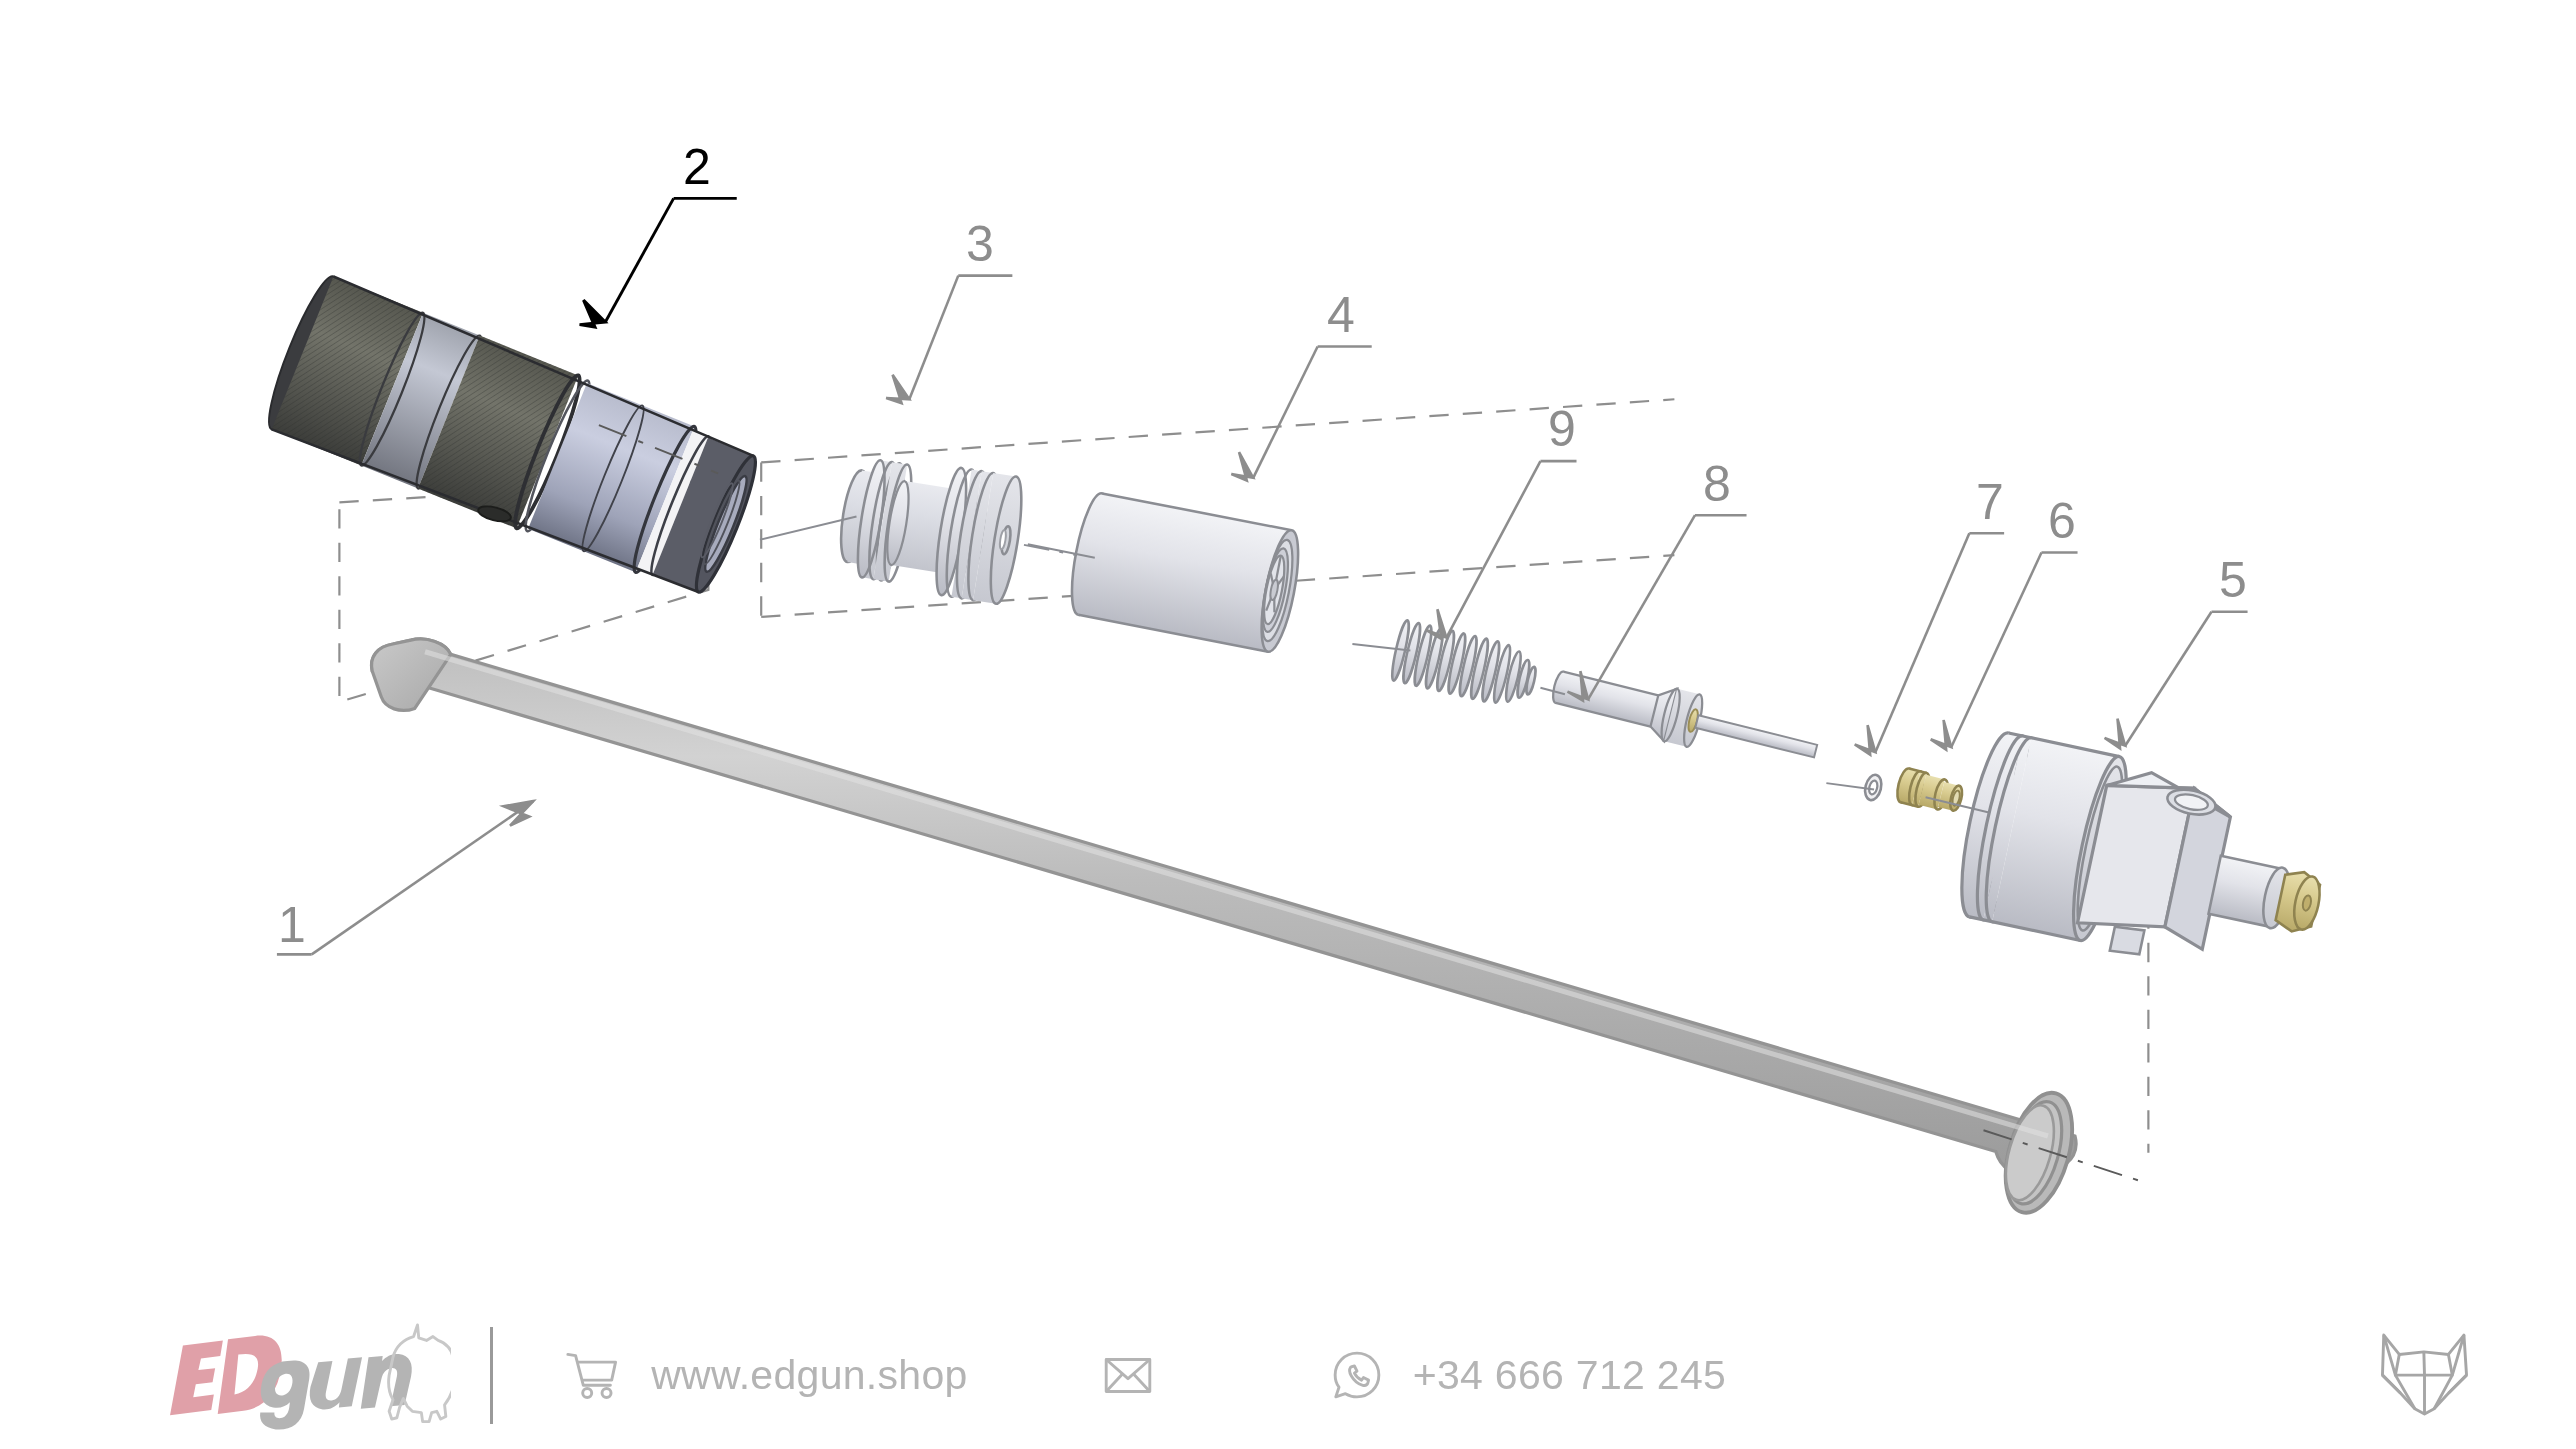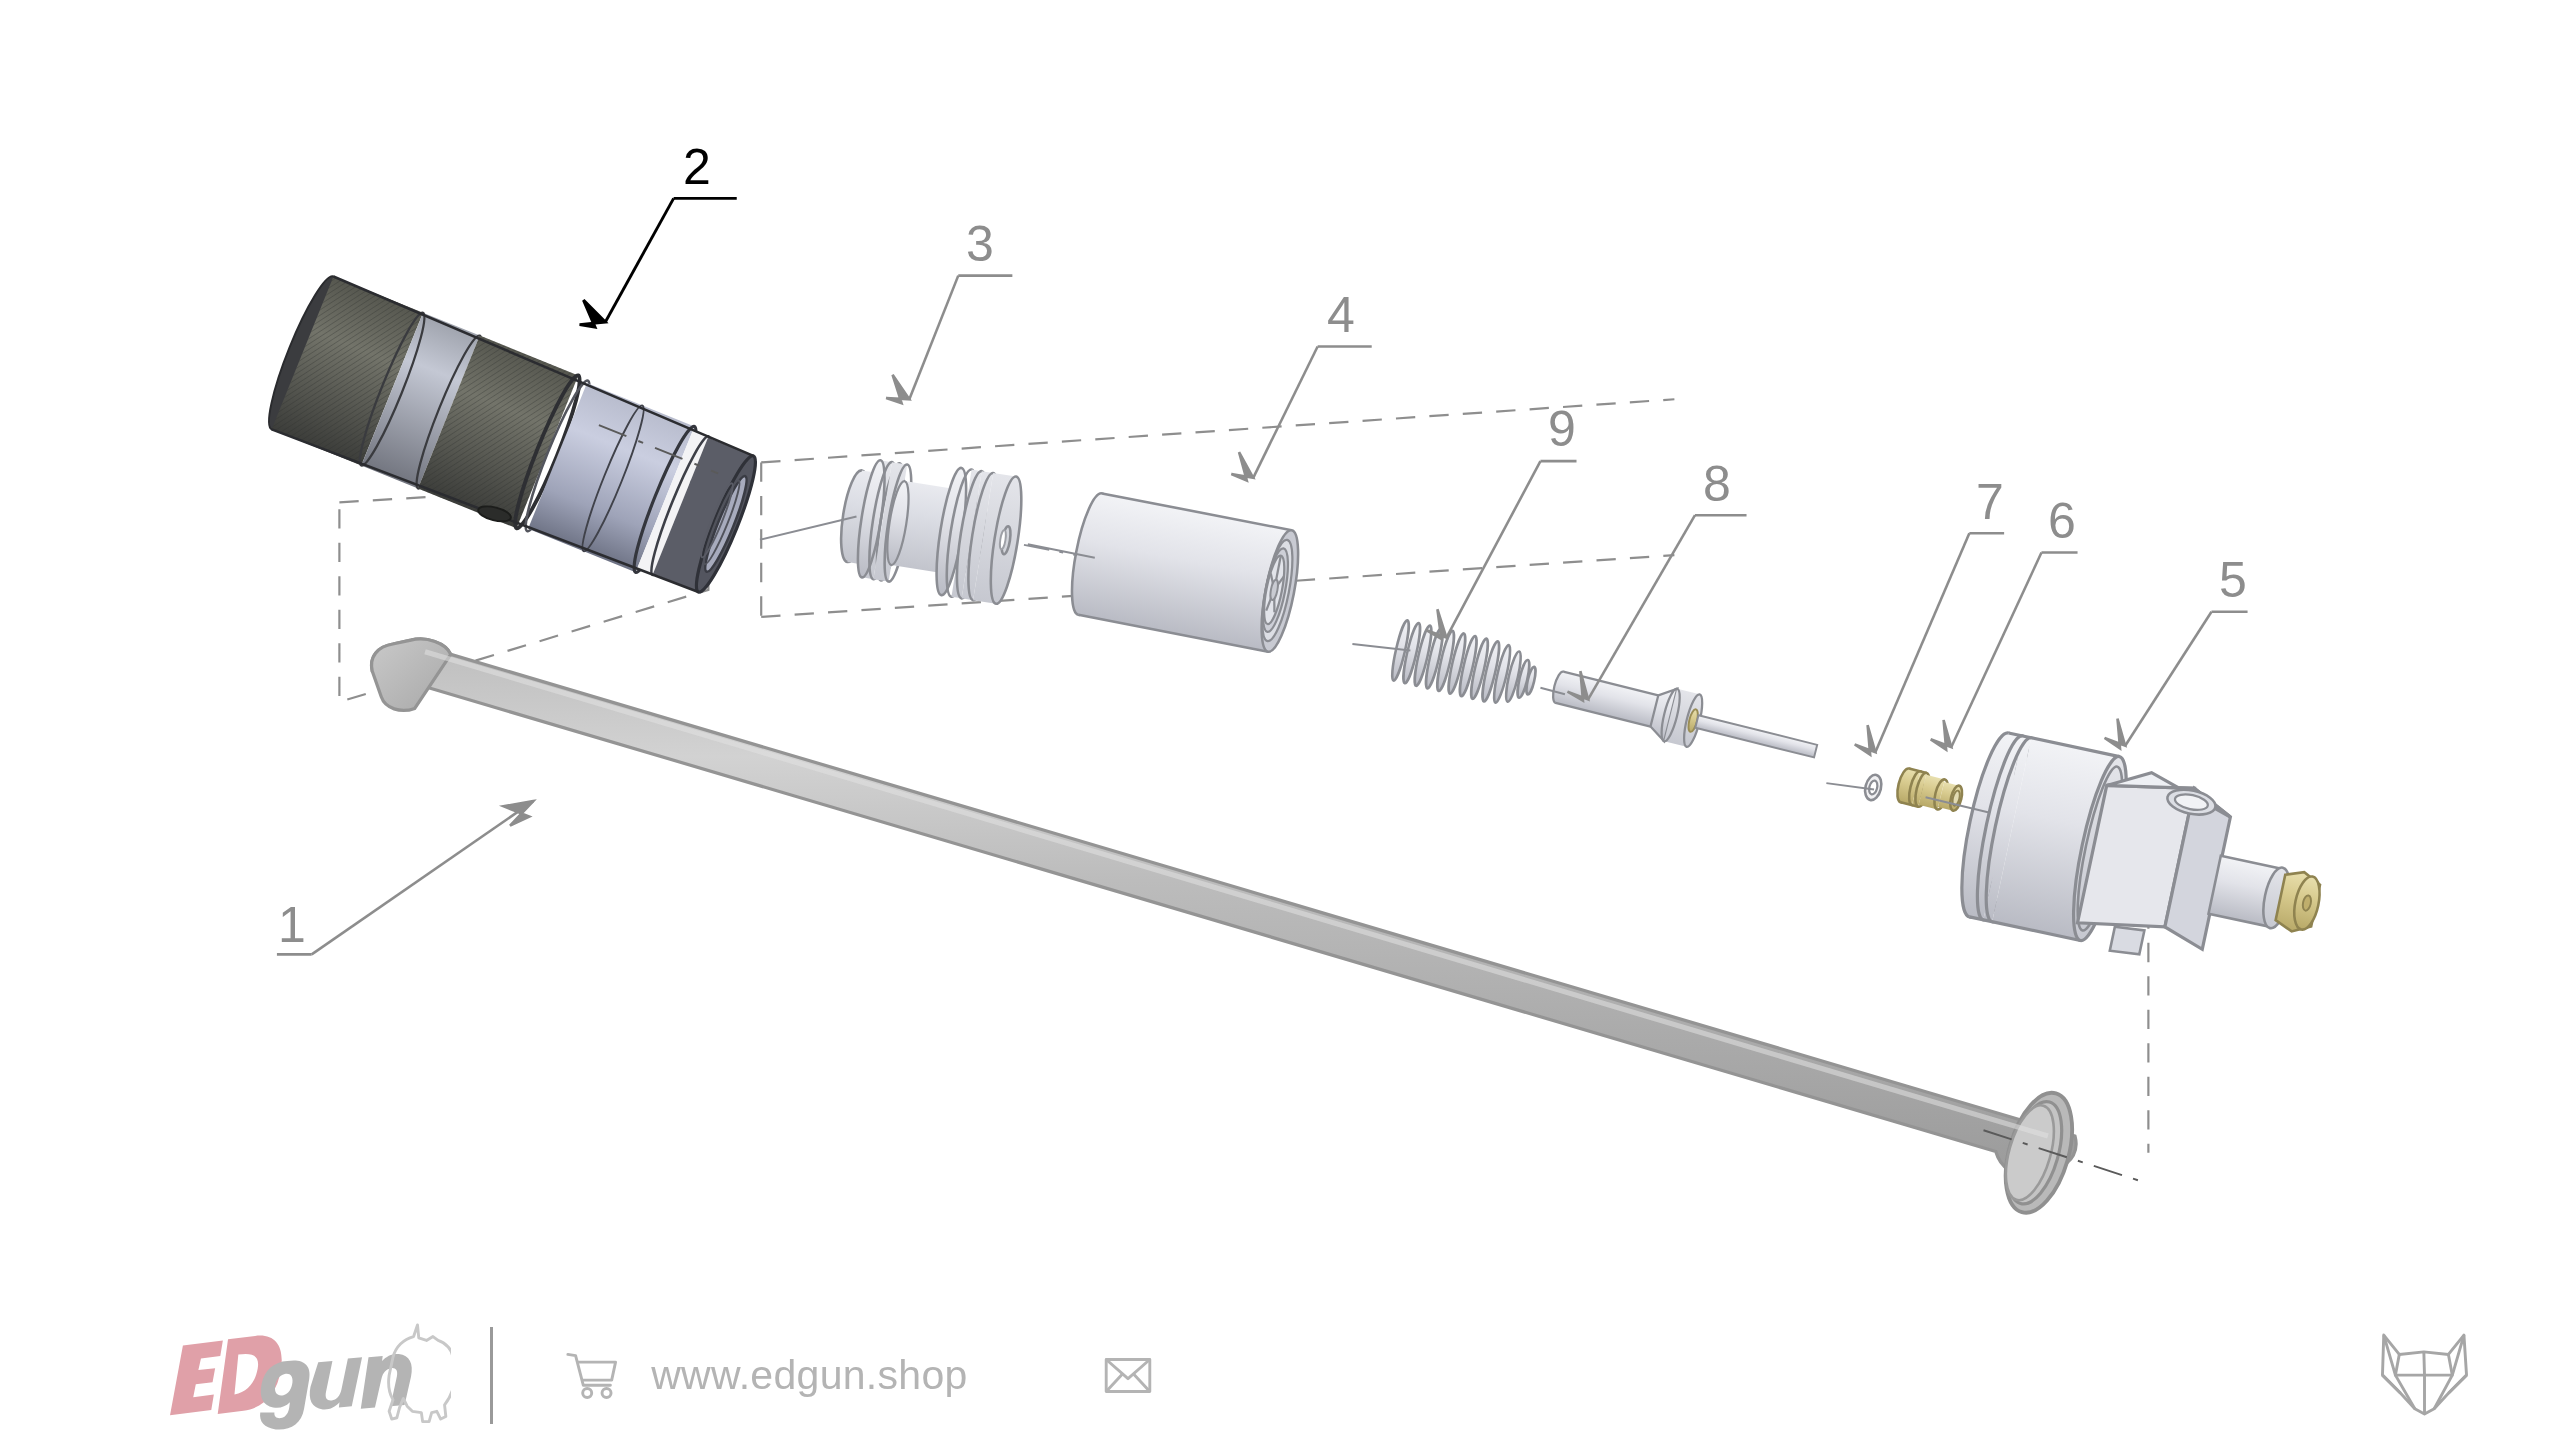--- a/index.html
+++ b/index.html
@@ -471,20 +471,32 @@
           <rect x="5" y="8" width="68" height="50"></rect>
           <path d="M5 8 L39 38 L73 8"></path>
           <path d="M5 58 L30 31 M73 58 L48 31"></path>
         </g>
       </svg>
       <span class="gap1"></span>
     </div>
 
     <span class="gap-big2"></span>
 
+    <div class="f-item">
+      <svg class="f-icon" width="54" height="54" viewBox="0 0 84 84">
+        <g fill="none" stroke="#b4b4b4" stroke-width="4.5" stroke-linejoin="round" stroke-linecap="round">
+          <path d="M42 8 C61 8 76 23 76 42 C76 61 61 76 42 76
+                   C35 76 29 74 24 71 L9 76 L14 61 C10 56 8 49 8 42 C8 23 23 8 42 8 Z"></path>
+          <path d="M32 30 C30 33 30 38 33 43 C37 50 44 56 51 58 C55 59 58 57 59 54
+                   L60 50 L52 46 L49 50 C45 48 40 43 38 39 L42 36 L38 28 L34 29 Z"></path>
+        </g>
+      </svg>
+      <span class="gap1"></span>
+      <span class="f-text">+34 666 712 245</span>
+    </div>
 
     <div class="f-wolf">
       <svg width="97" height="97" viewBox="0 0 150 150">
         <g fill="none" stroke="#a6a6a6" stroke-width="4.5" stroke-linejoin="round">
           <path d="M12 14 L36 44 L74 40 L112 44 L136 14 L140 76 L112 104 L90 128 L75 136 L60 128 L38 104 L10 76 Z"></path>
           <path d="M12 14 L30 76 M136 14 L118 76"></path>
           <path d="M36 44 L30 76 L75 76 L118 76 L112 44"></path>
           <path d="M74 40 L75 76 L75 136"></path>
           <path d="M10 76 L38 104 M140 76 L112 104"></path>
           <path d="M30 76 L60 128 M118 76 L90 128"></path>

